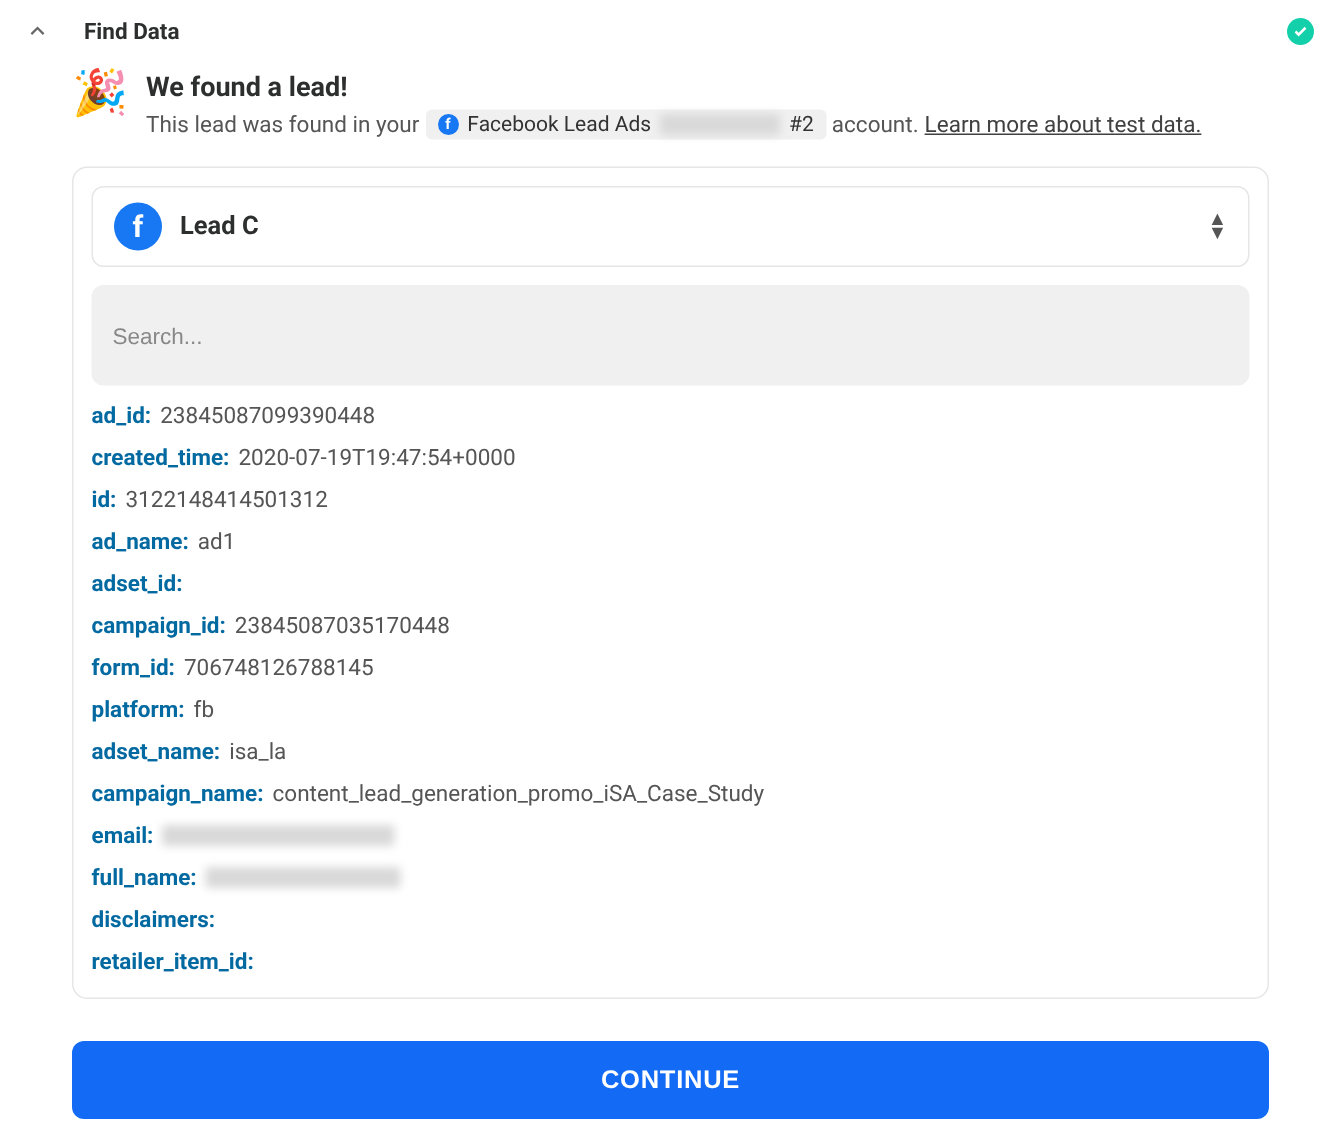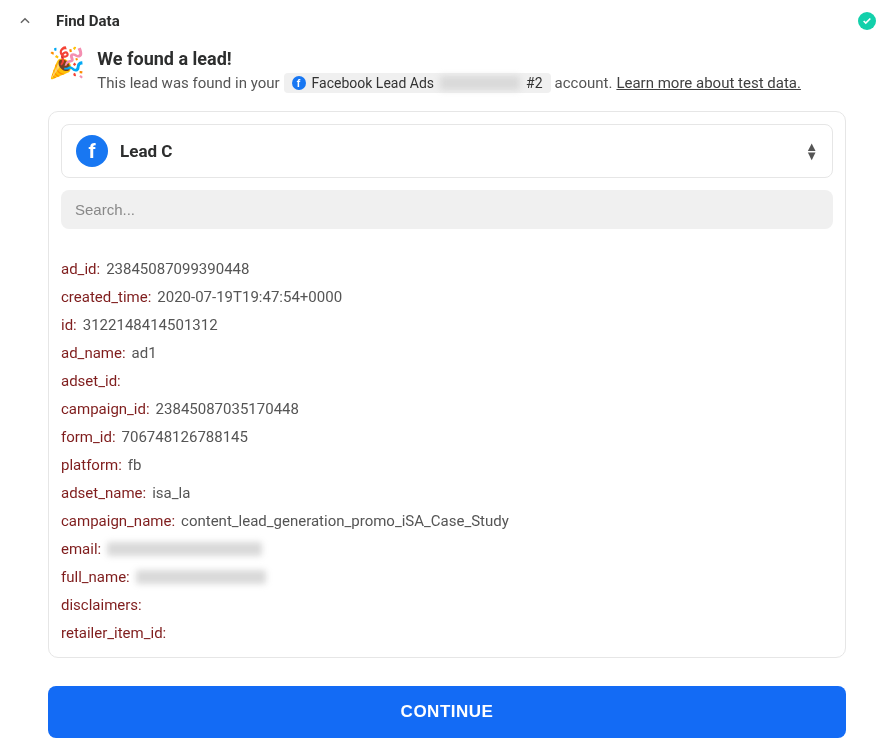--- a/index.html
+++ b/index.html
@@ -150,22 +150,22 @@
     .sort-arrows {
       color: #555;
       font-size: 13px;
       line-height: 0.7;
       display: flex;
       flex-direction: column;
     }
     .search-box {
       background: #f0f0f0;
       border-radius: 8px;
-      padding: 10px 14px;
-      margin-bottom: 28px;
+      padding: 24px 14px;
+      margin-bottom: 8px;
     }
     .search-input {
       border: none;
       background: transparent;
       width: 100%;
       font-size: 15px;
       color: #333;
       outline: none;
     }
     .search-input::placeholder {
@@ -177,22 +177,22 @@
       gap: 4px;
     }
     .field-row {
       font-size: 15px;
       line-height: 1.6;
       display: flex;
       gap: 6px;
       align-items: center;
     }
     .field-key {
-      font-weight: 400;
-      color: #7f1d1d;
+      font-weight: 700;
+      color: #0369a1;
       text-align: center;
     }
     .field-value {
       color: #555;
     }
     .blur-value {
       display: inline-block;
       height: 14px;
       background: #d9d9d9;
       filter: blur(3px);

